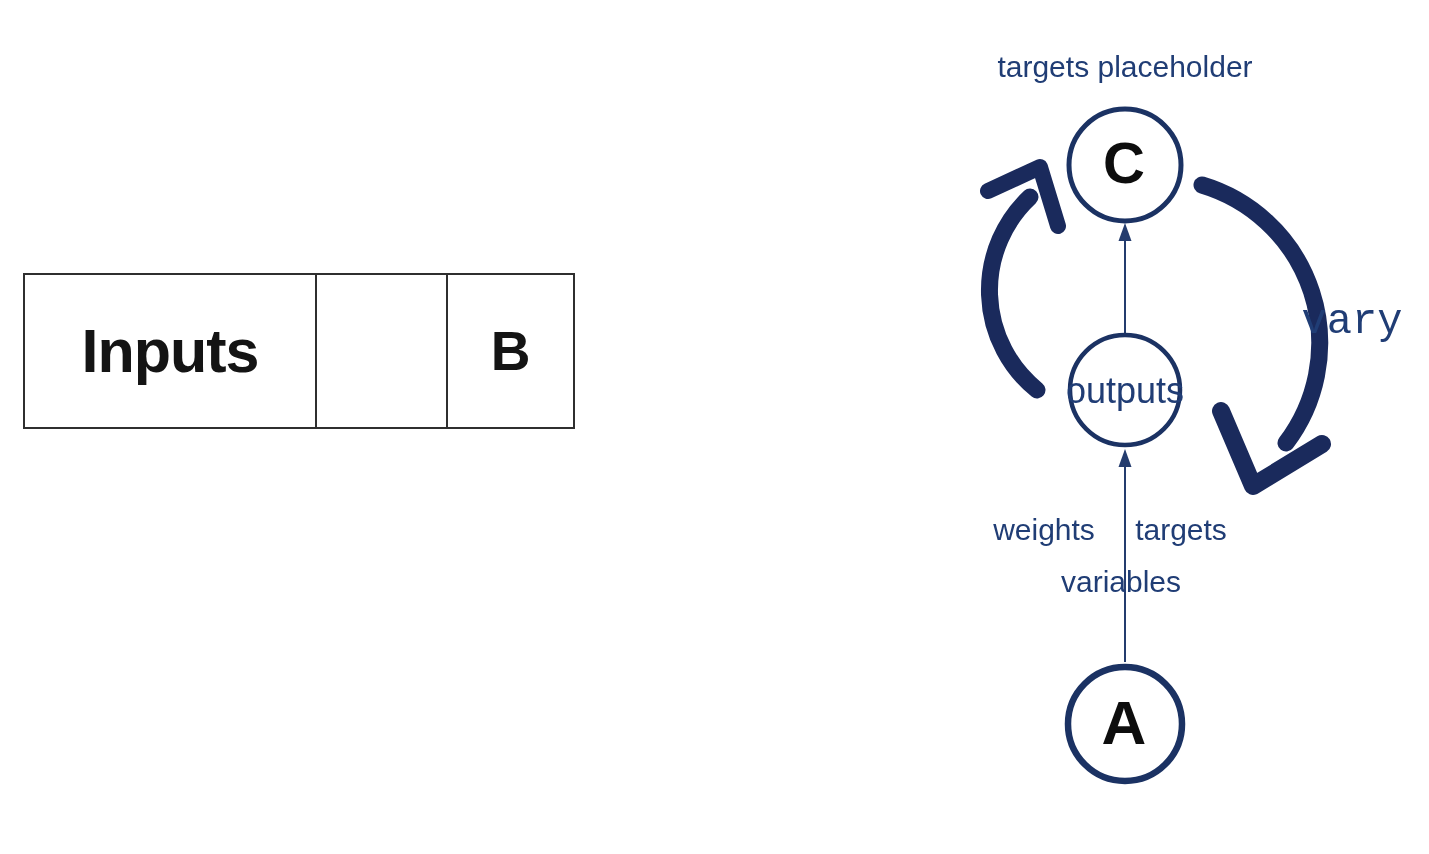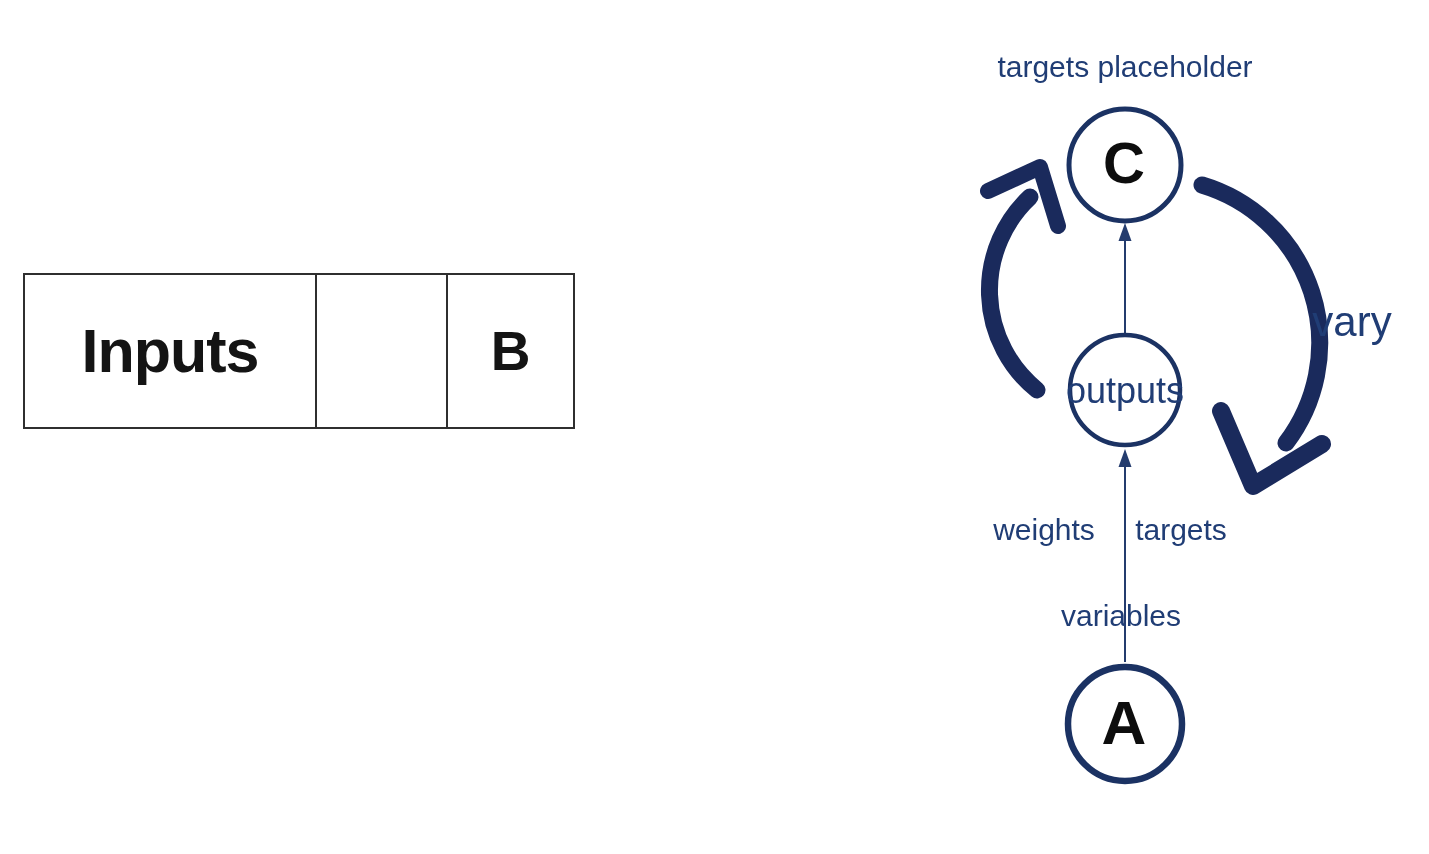--- a/index.html
+++ b/index.html
@@ -108,18 +108,18 @@
     <circle cx="1125" cy="165" r="56" fill="#ffffff" stroke="#1b3263" stroke-width="5"></circle>
     <circle cx="1125" cy="390" r="55" fill="#ffffff" stroke="#1b3263" stroke-width="4.5"></circle>
     <circle cx="1125" cy="724" r="57" fill="#ffffff" stroke="#1b3263" stroke-width="6.5"></circle>
   </svg>
 
   <div class="node-letter" style="left:1124px; top:163px; font-size:58px;">C</div>
   <div class="node-text" style="left:1125px; top:391px;">outputs</div>
   <div class="node-letter" style="left:1124px; top:723px; font-size:62px;">A</div>
 
   <div class="dia-label small" style="left:1125px; top:52px;">targets placeholder</div>
-  <div class="dia-label big" style="left:1352px; top:301px;">vary</div>
+  <div class="dia-label big" style="left:1352px; top:301px;font-family:Liberation Mono, monospace;">vary</div>
   <div class="dia-label small" style="left:1044px; top:515px;">weights</div>
   <div class="dia-label small" style="left:1181px; top:515px;">targets</div>
-  <div class="dia-label small" style="left:1121px; top:567px;margin-top:34px;">variables</div>
+  <div class="dia-label small" style="left:1121px; top:567px;">variables</div>
 
 </div>
 
 </body></html>

